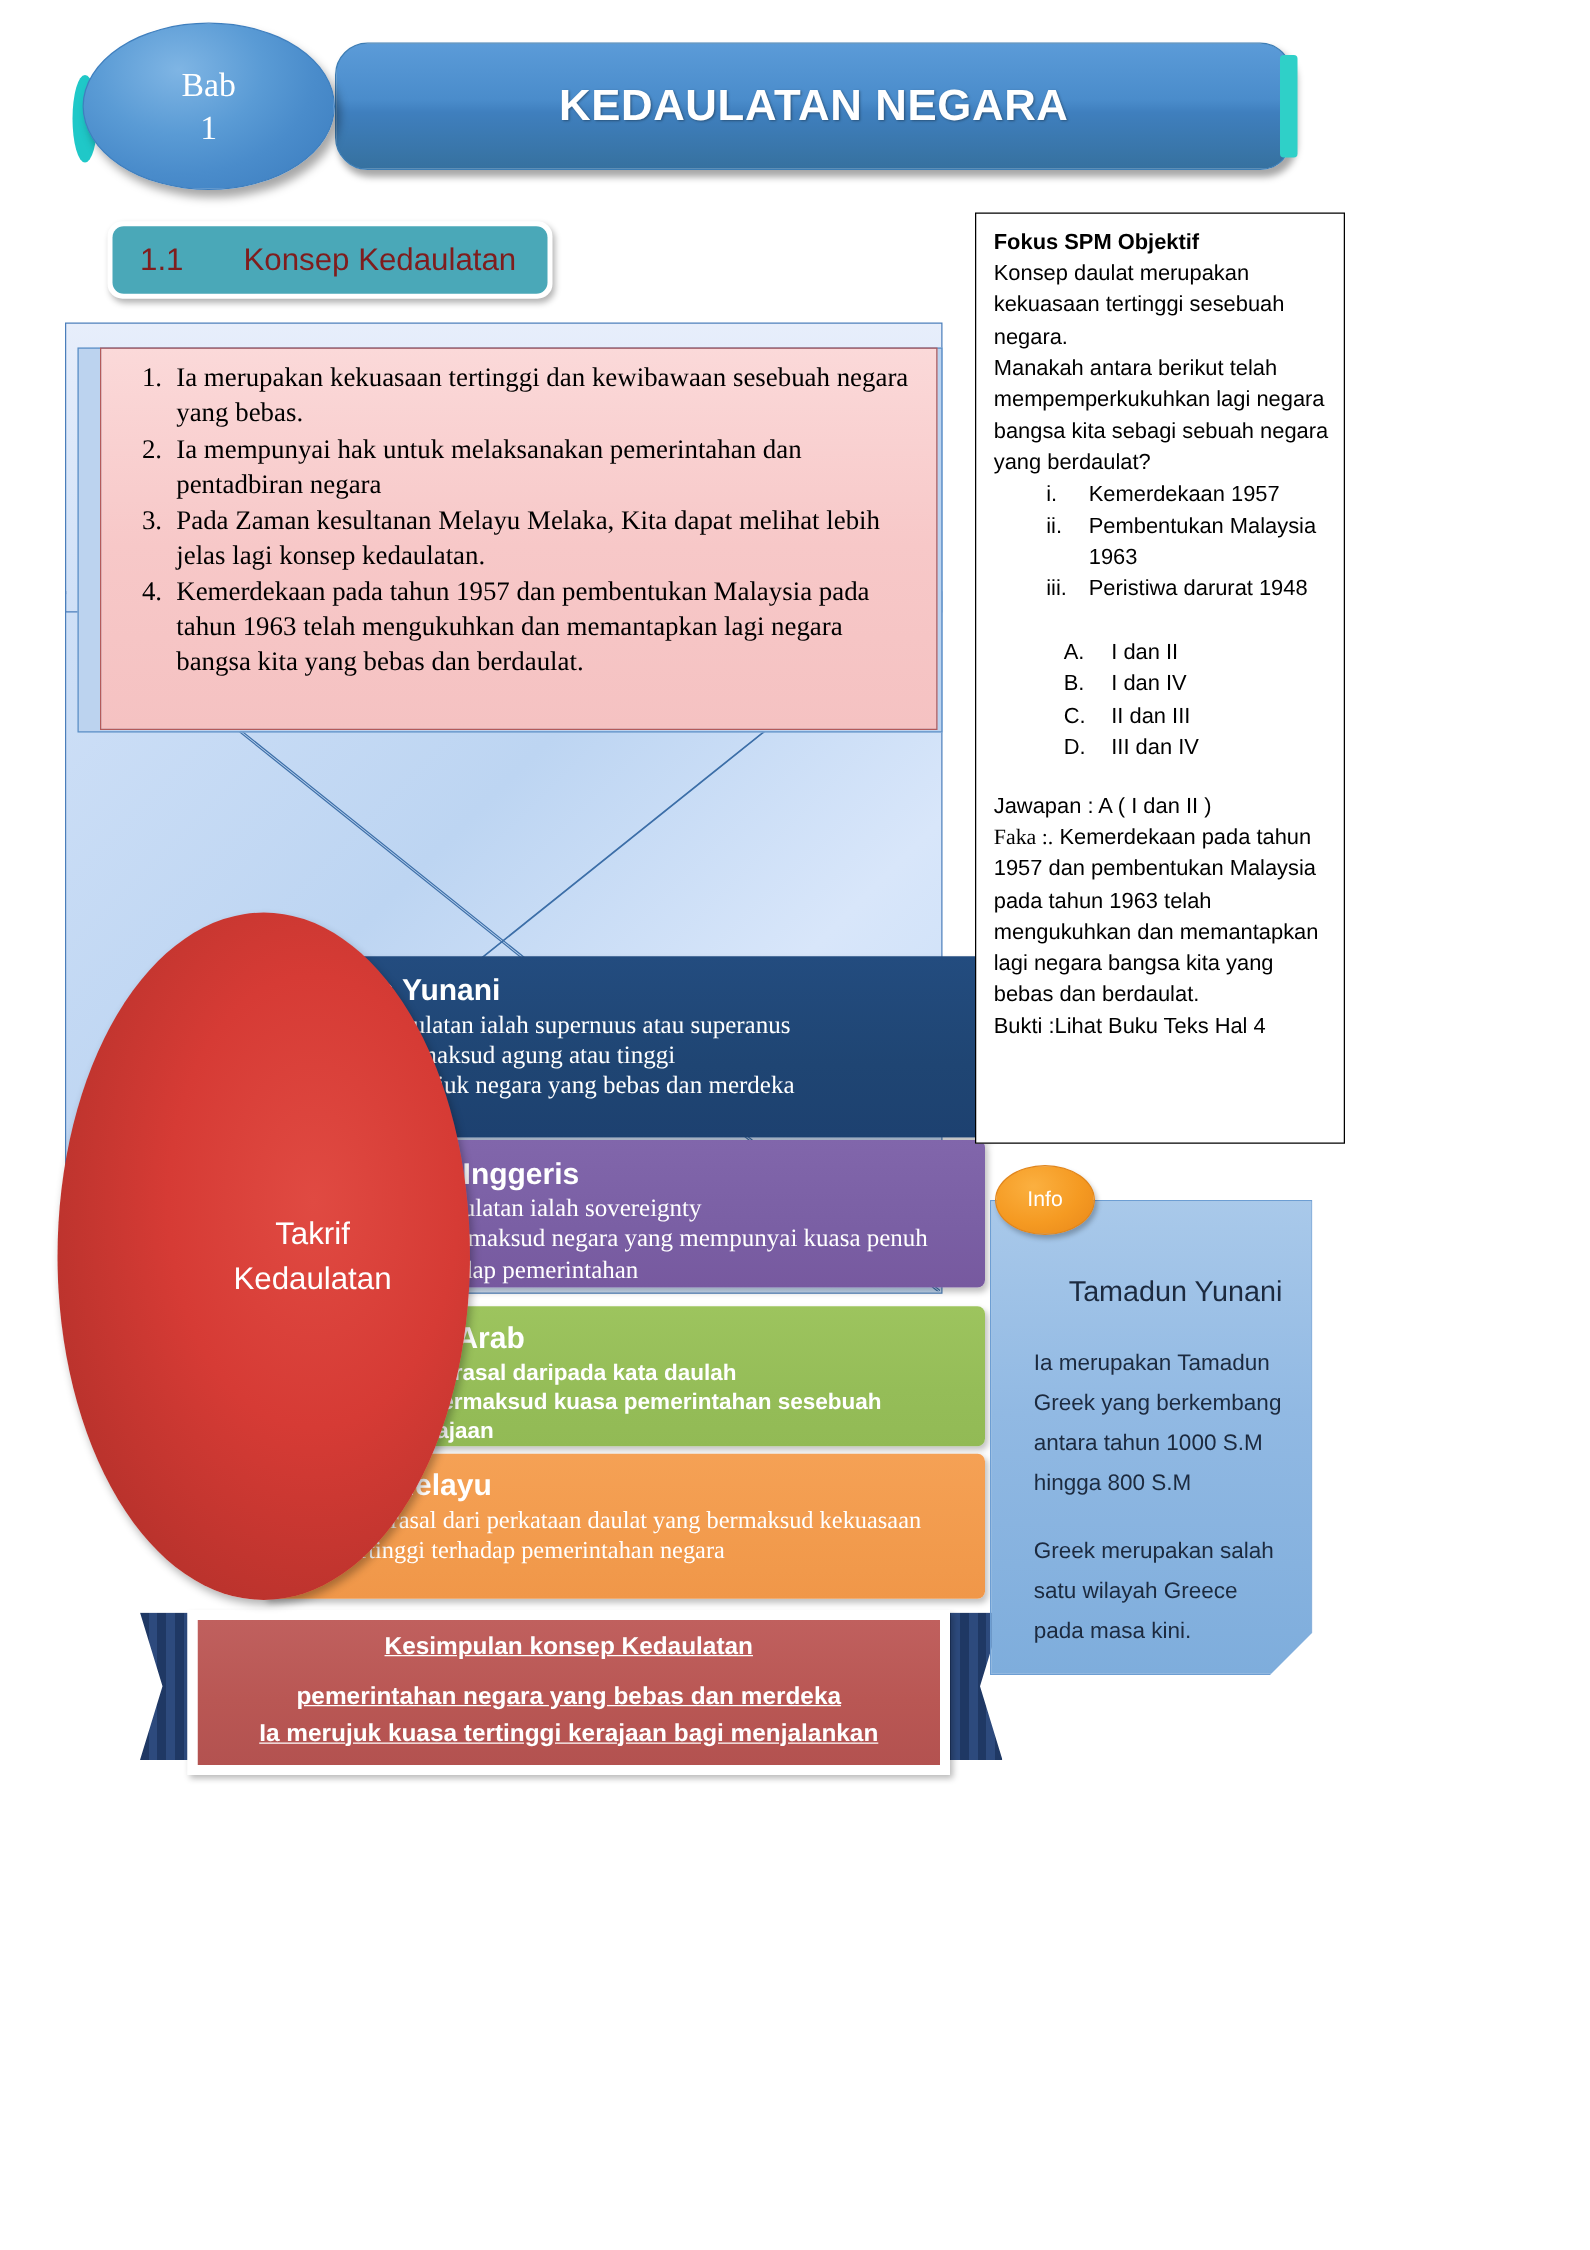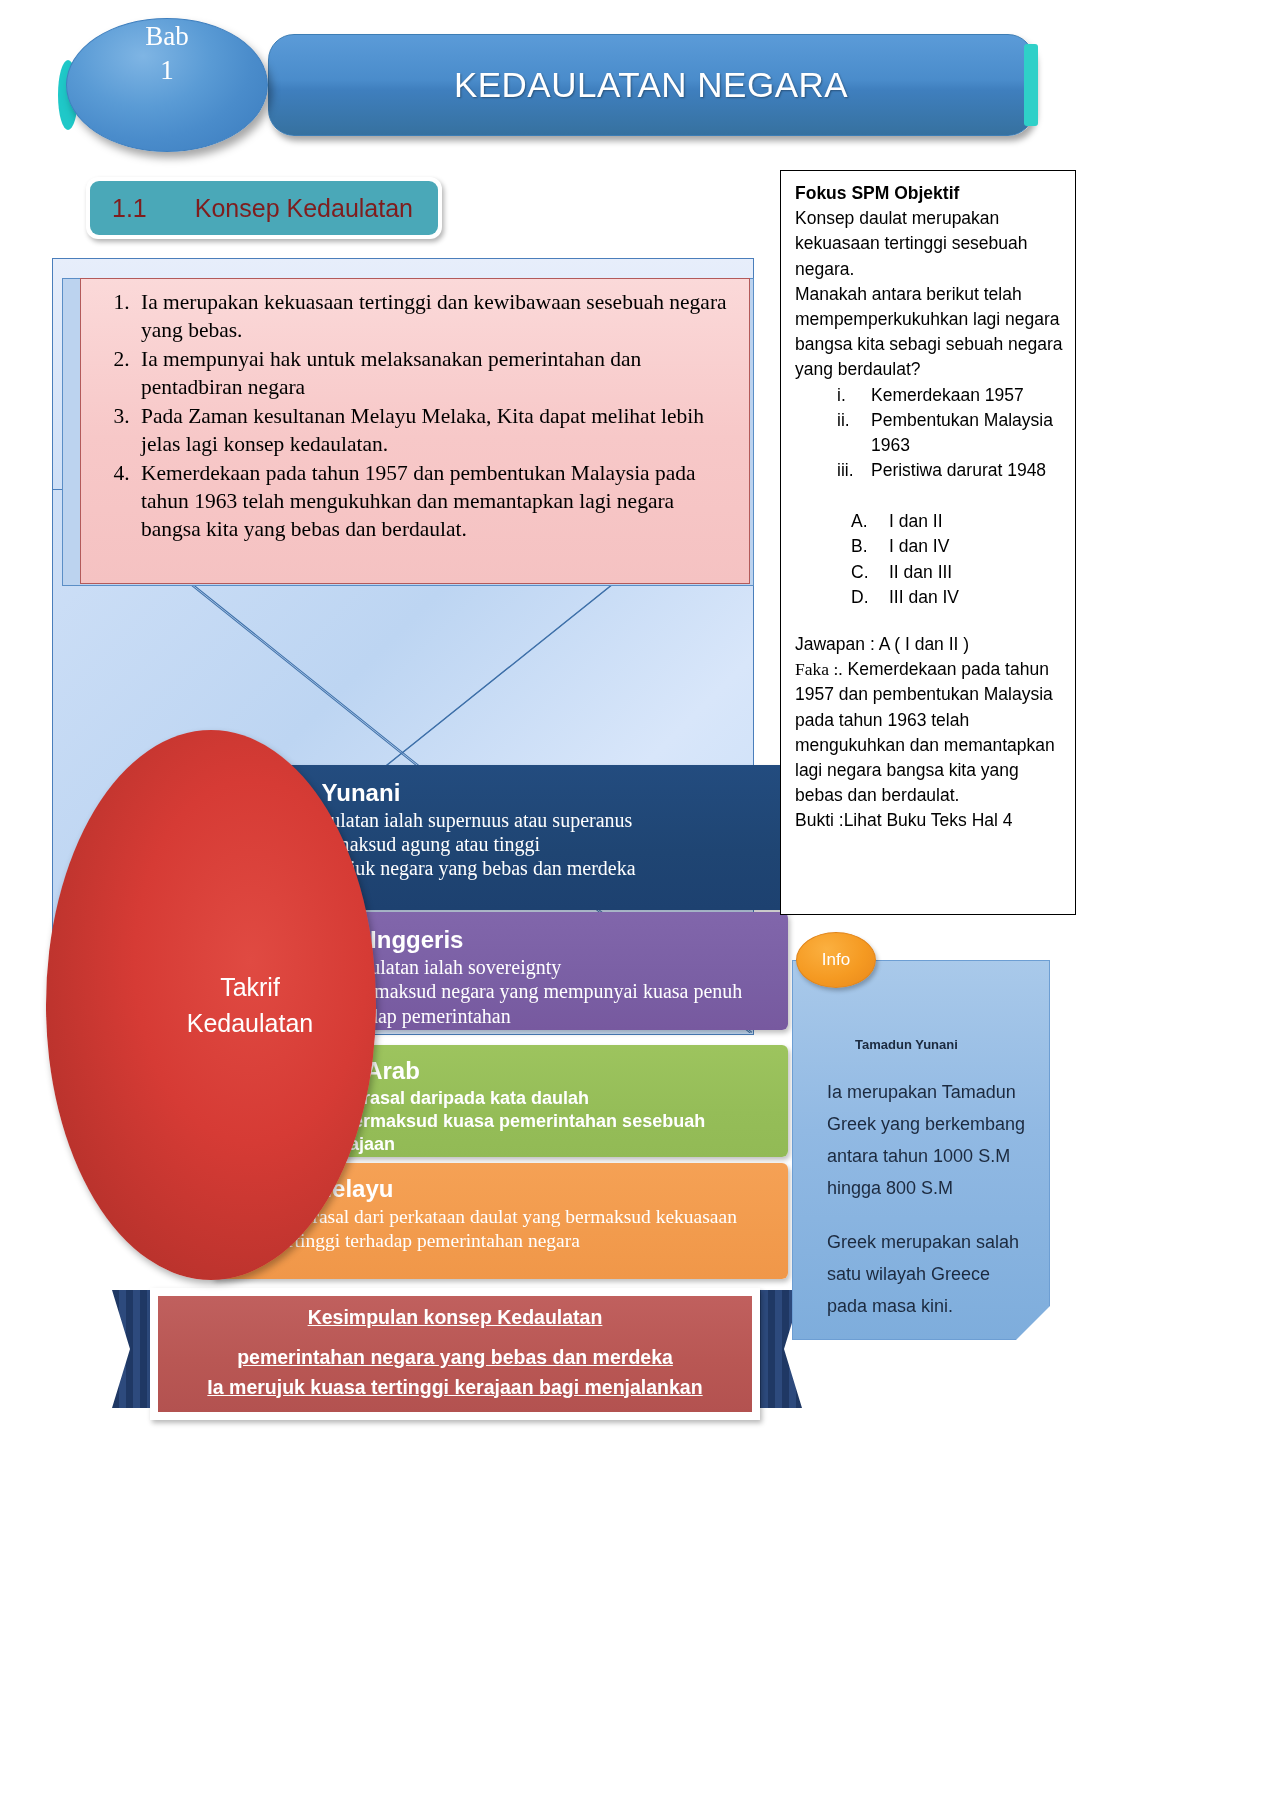--- a/index.html
+++ b/index.html
@@ -12,30 +12,30 @@
   
   .hdr-bar{
     position:absolute;left:268px;top:34px;width:764px;height:100px;
     border-radius:26px;
     background:linear-gradient(180deg,#5b9bd8 0%,#4a8ccb 45%,#3f7fbe 55%,#36719f 100%);
     box-shadow:3px 5px 6px rgba(0,0,0,.35);
     border:1px solid #3d7db4;
     display:flex;align-items:center;justify-content:center;
   }
   .hdr-bar-title{
-    color:#ffffff;font-size:35px;font-weight:normal;letter-spacing:.5px;
+    color:#ffffff;font-size:35px;font-weight:bold;letter-spacing:.5px;
     text-shadow:1px 1px 2px rgba(0,0,0,.35);
   }
   .bab-ellipse{
     position:absolute;left:66px;top:18px;width:200px;height:132px;
     border-radius:50%;
     background:radial-gradient(ellipse at 38% 28%, #7fb5e4 0%, #5a9bd5 38%, #4a8ccb 62%, #3a7bbd 100%);
     border:1px solid #3f7fbe;
     box-shadow:4px 6px 8px rgba(0,0,0,.35);
-    display:flex;flex-direction:column;align-items:center;
+    display:flex;flex-direction:column;align-items:center;justify-content:center;
     z-index:3;
   }
   .bab-ellipse span{
     color:#ffffff;font-family:"Liberation Serif",serif;font-size:27px;line-height:1.26;
   }
   .teal-edge{
     position:absolute;left:58px;top:60px;width:20px;height:70px;border-radius:50%;
     background:#1fc8c8;z-index:1;
   }
   .teal-edge2{
@@ -217,21 +217,21 @@
   }
   .info-box{
     position:absolute;left:792px;top:960px;width:258px;height:380px;
     background:linear-gradient(180deg,#a9c9ea 0%,#91b9e3 45%,#7eaddc 100%);
     border:1px solid #6d9ed3;
     clip-path:polygon(0 0, 100% 0, 100% calc(100% - 34px), calc(100% - 34px) 100%, 0 100%);
     box-shadow:2px 3px 6px rgba(0,0,0,.22);
     box-sizing:border-box;padding:52px 20px 0 34px;
     color:#1c2a3f;font-size:18px;line-height:1.78;
   }
-  .info-title{font-weight:bold;font-size:13px;margin-bottom:20px;margin-left:28px;margin-top:20px;}
+  .info-title{font-weight:normal;font-size:23px;margin-bottom:20px;margin-left:28px;}
   .info-p{margin:0 0 22px 0;}
 </style>
 </head>
 <body>
 
 <div class="page">
 
   <div class="teal-edge"></div>
   <div class="teal-edge2"></div>
 

